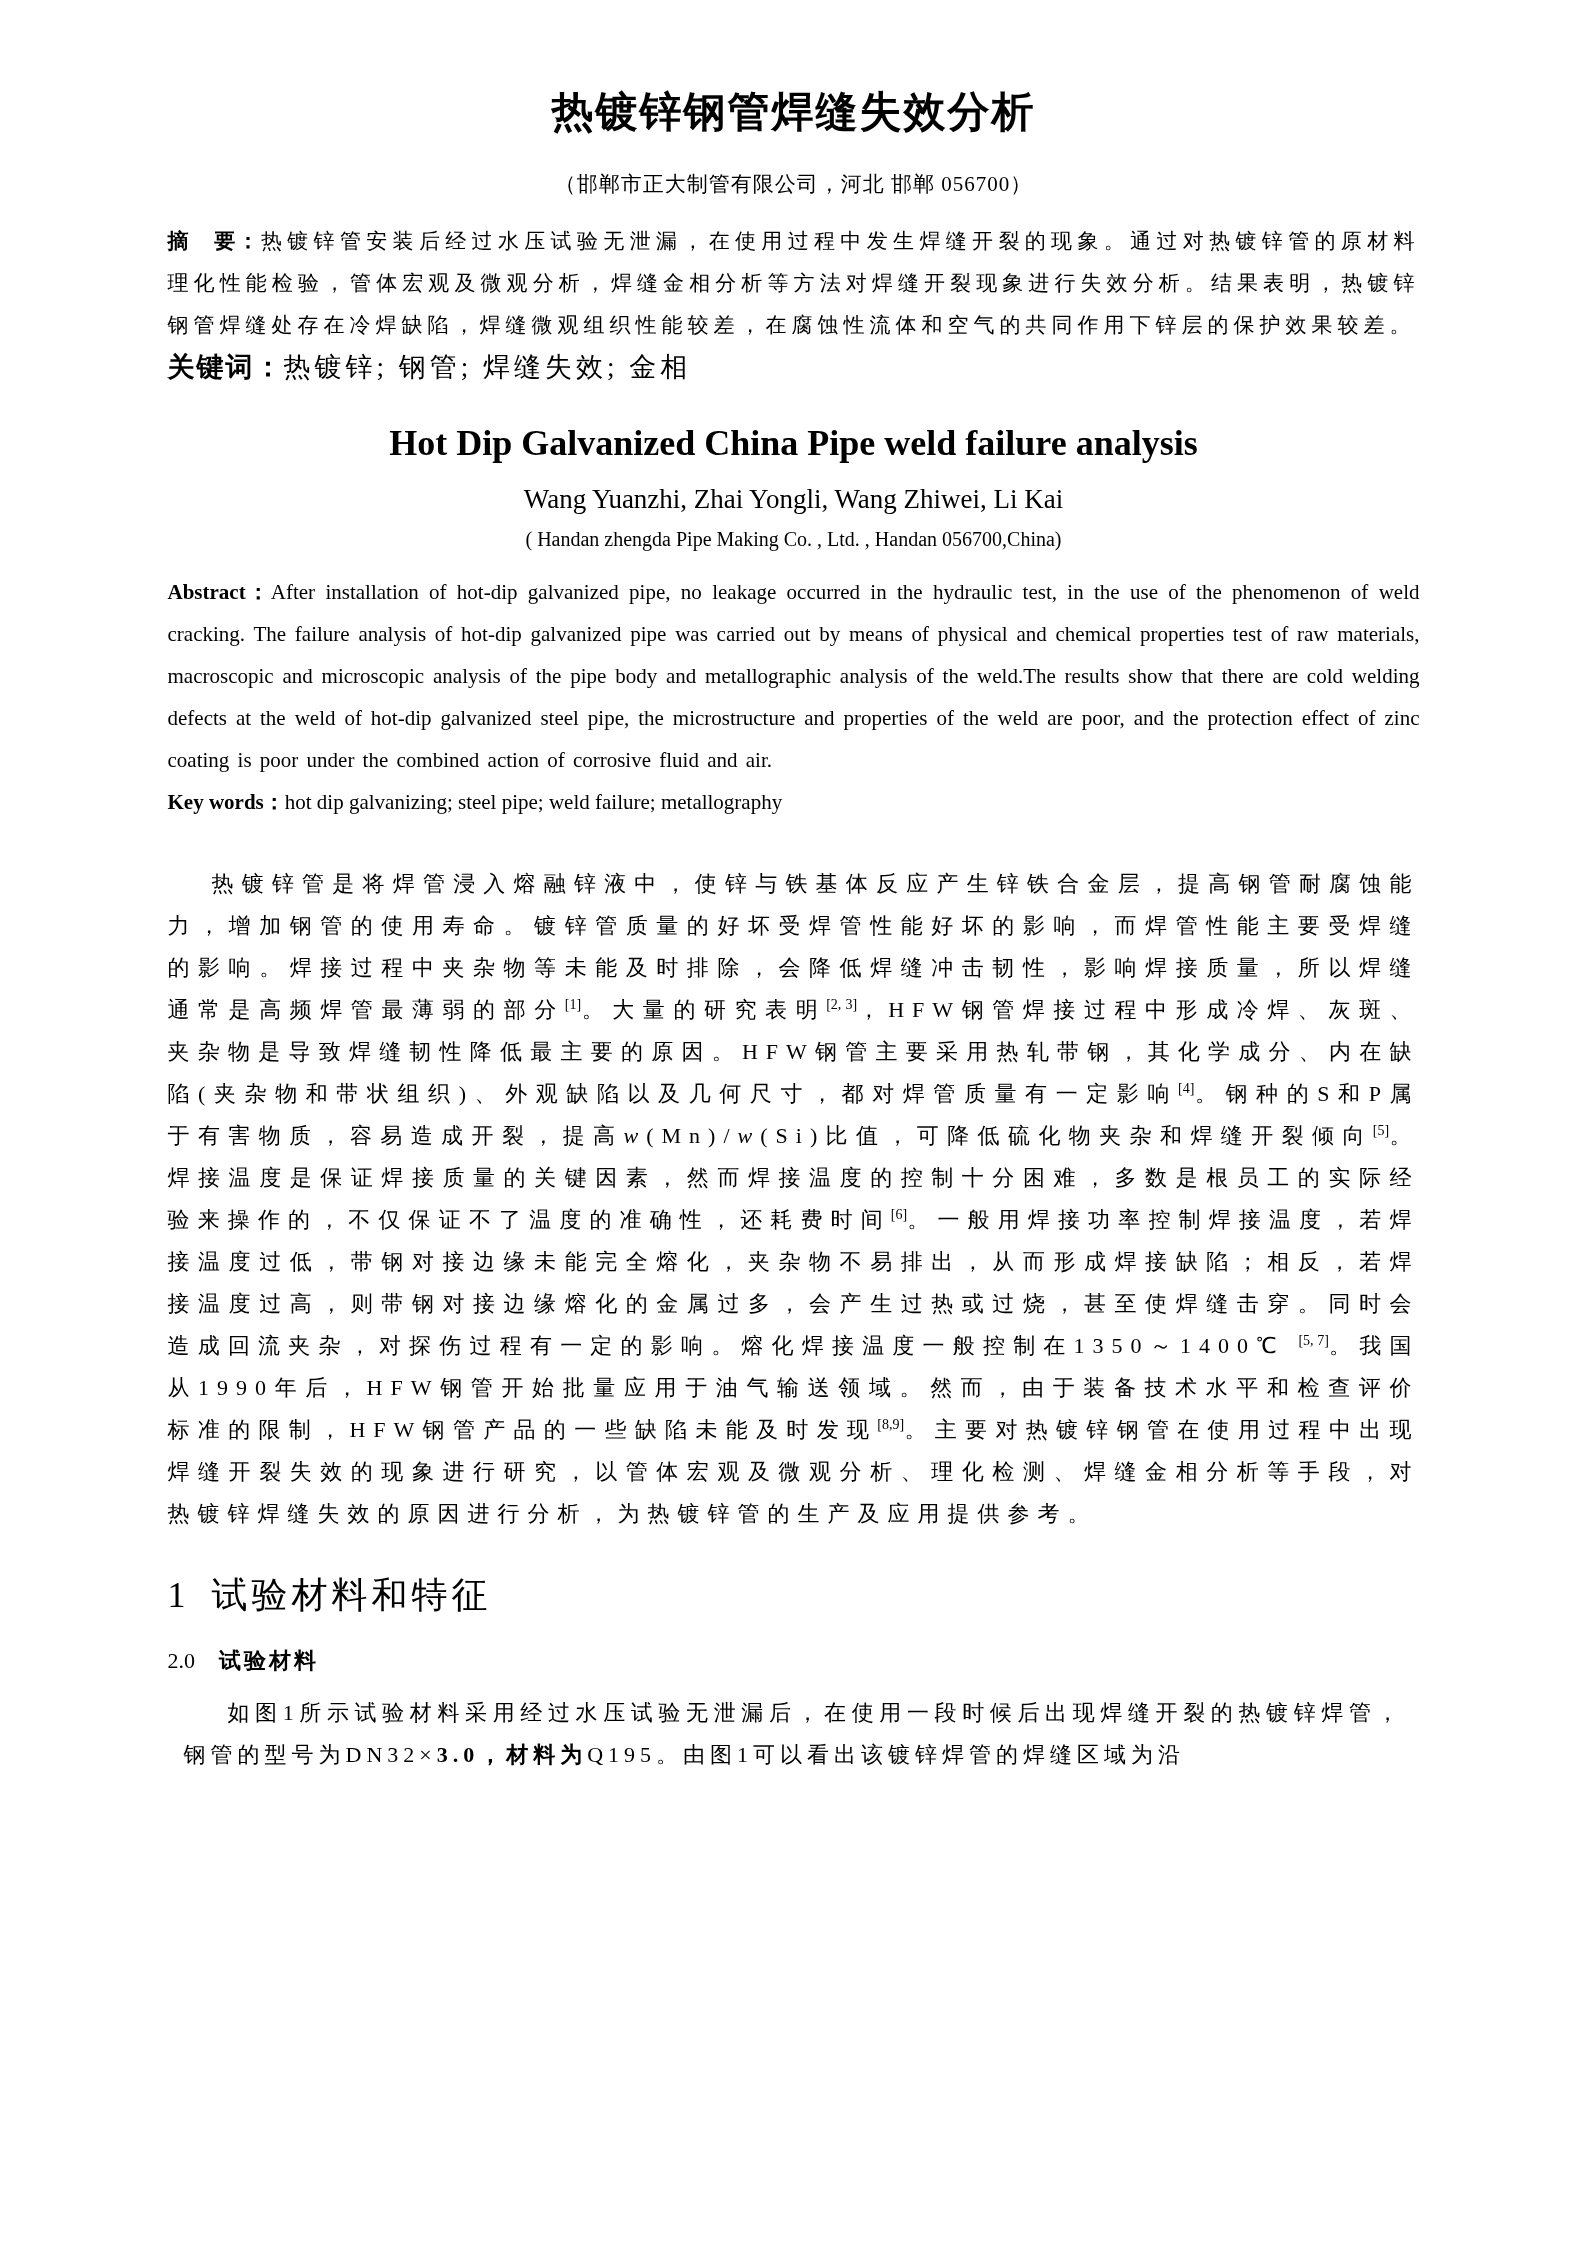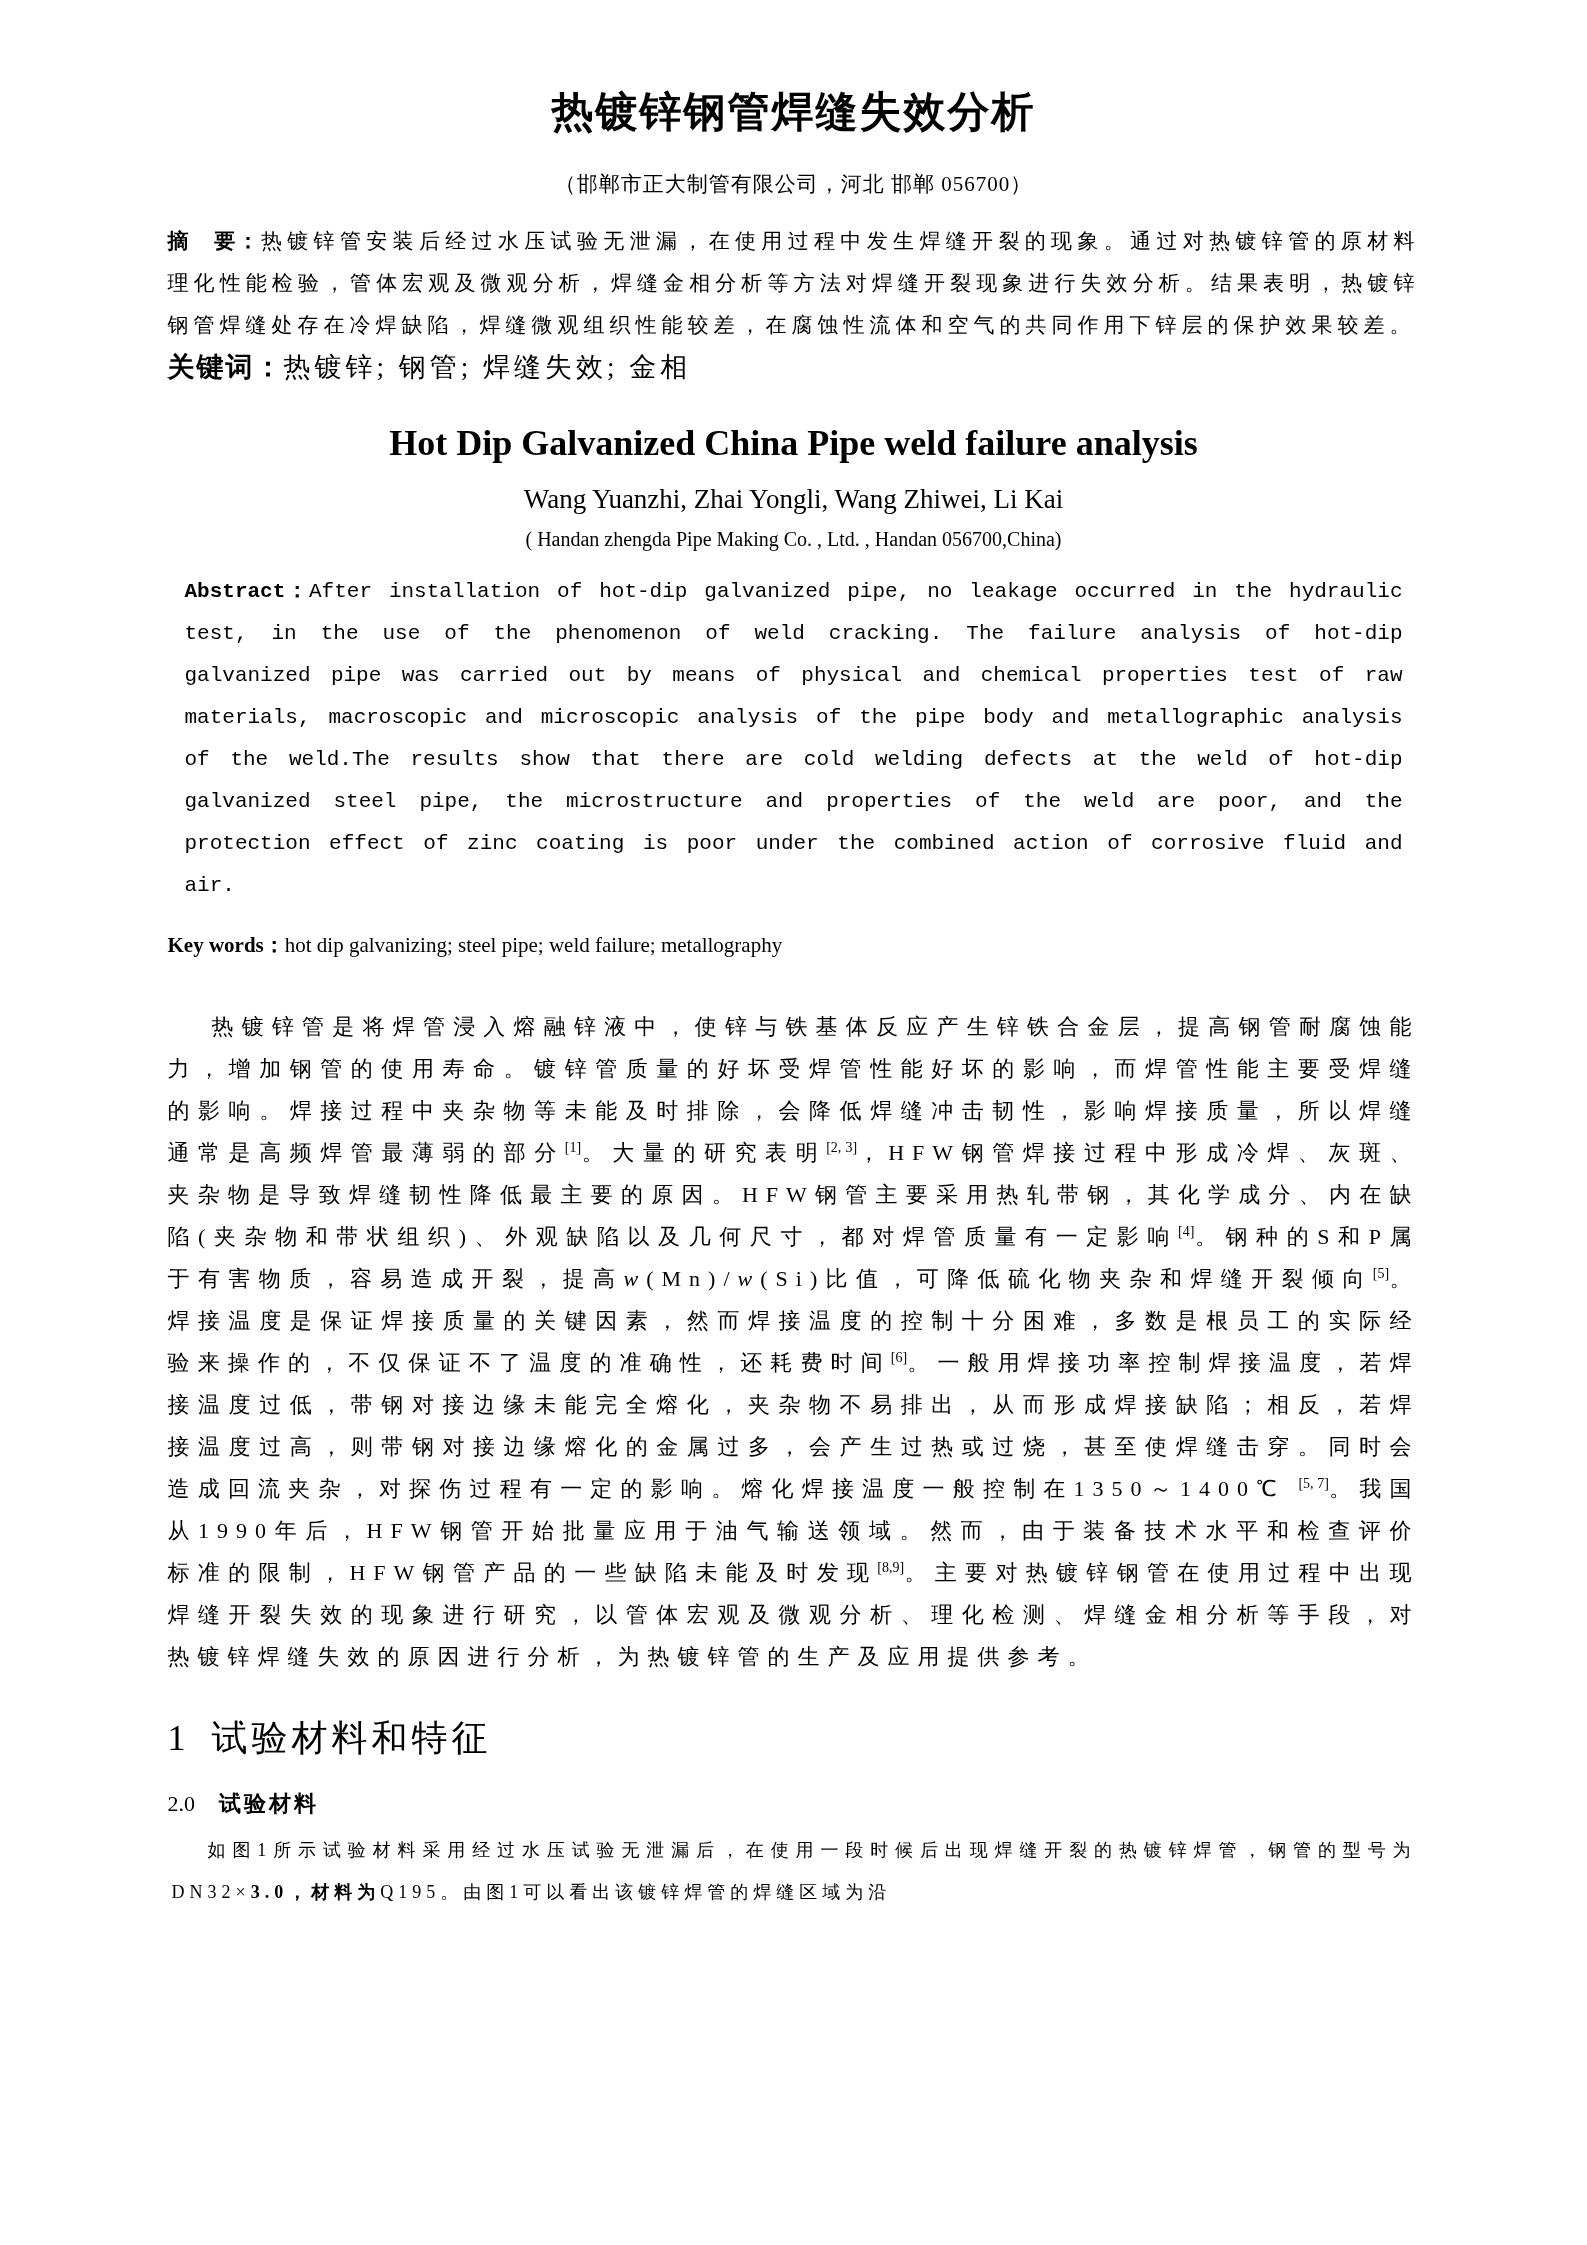--- a/index.html
+++ b/index.html
@@ -75,22 +75,21 @@
   .en-affil {
     font-size: 20px;
     text-align: center;
     margin: 0 0 20px 0;
   }
   .en-abstract {
     font-size: 21px;
     line-height: 42px;
     word-spacing: 3px;
     text-align: justify;
-    margin: 17px;
-    font-family: Liberation Mono, monospace;
+    margin: 0;
   }
   .en-keywords {
     font-size: 21px;
     line-height: 42px;
     margin: 0;
   }
   .label-en {
     font-weight: 700;
   }
 
@@ -122,26 +121,26 @@
   .sec11-heading .sec-num {
     display: inline-block;
     margin-right: 24px;
   }
   .sec11-heading .sec11-title {
     font-family: "Liberation Sans", sans-serif;
     font-weight: 700;
     letter-spacing: 3px;
   }
   .para11 {
-    font-size: 18px;
+    font-size: 22px;
     line-height: 42px;
     letter-spacing: 5px;
     text-align: justify;
     text-indent: 2em;
-    margin: 4px;
+    margin: 16px;
   }
 
   
   sup.sup {
     font-size: 14px;
     letter-spacing: 0;
     line-height: 0;
   }
   .i { font-style: italic; }
   .b { font-weight: 700; }

